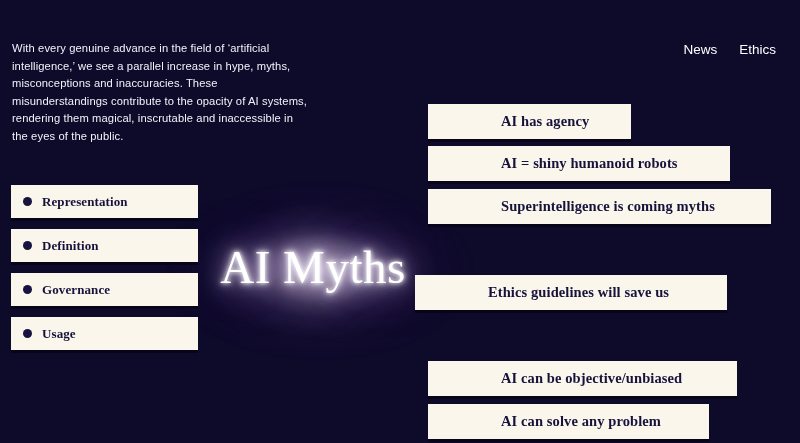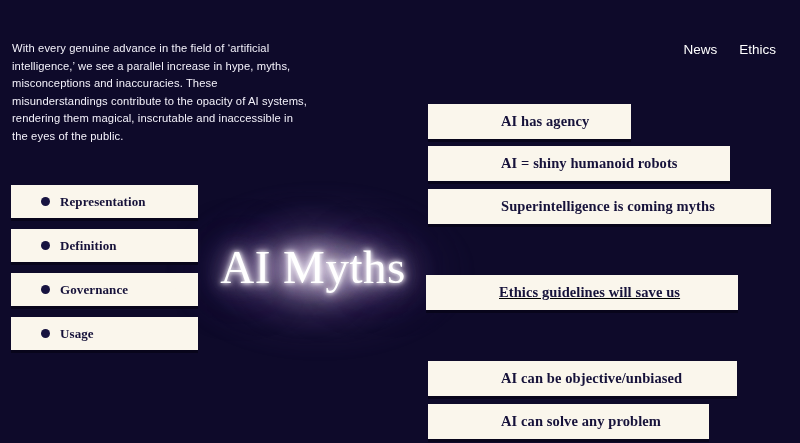--- a/index.html
+++ b/index.html
@@ -106,21 +106,21 @@
     font-weight:700;
   }
 
   
   .arrow.left {
     left:11px;
     height:33px;
   }
   .arrow.left .face {
     font-size:13px;
-    padding-left:30px;
+    padding-left:12px;
     letter-spacing:0.1px;
   }
   .arrow.left .dot {
     width:9px; height:9px;
     border-radius:50%;
     background:#171340;
     margin-right:10px;
     flex:0 0 auto;
   }
   .arrow.left .tail {
@@ -224,21 +224,21 @@
   <div class="arrow right" style="left:485px; top:163px; width:286px;">
     <svg class="tail" width="57" height="35" viewBox="0 0 57 35" preserveAspectRatio="none">
       <polygon points="57,0 0,78 0,81 57,35" fill="#faf6ec"></polygon>
     </svg>
     <div class="face">
       <span>Superintelligence is coming myths</span>
     </div>
   </div>
 
 
-  <div class="arrow right" style="left:483px; top:249px; width:255px;text-decoration:underline;">
+  <div class="arrow right" style="left:472px; top:249px; width:255px;">
     <svg class="tail" width="57" height="35" viewBox="0 0 57 35" preserveAspectRatio="none">
       <polygon points="57,0 0,-8 0,-5 57,35" fill="#faf6ec"></polygon>
     </svg>
     <div class="face">
       <span>Ethics guidelines will save us</span>
     </div>
   </div>
 
 
   <div class="arrow right" style="left:485px; top:335px; width:252px;">

